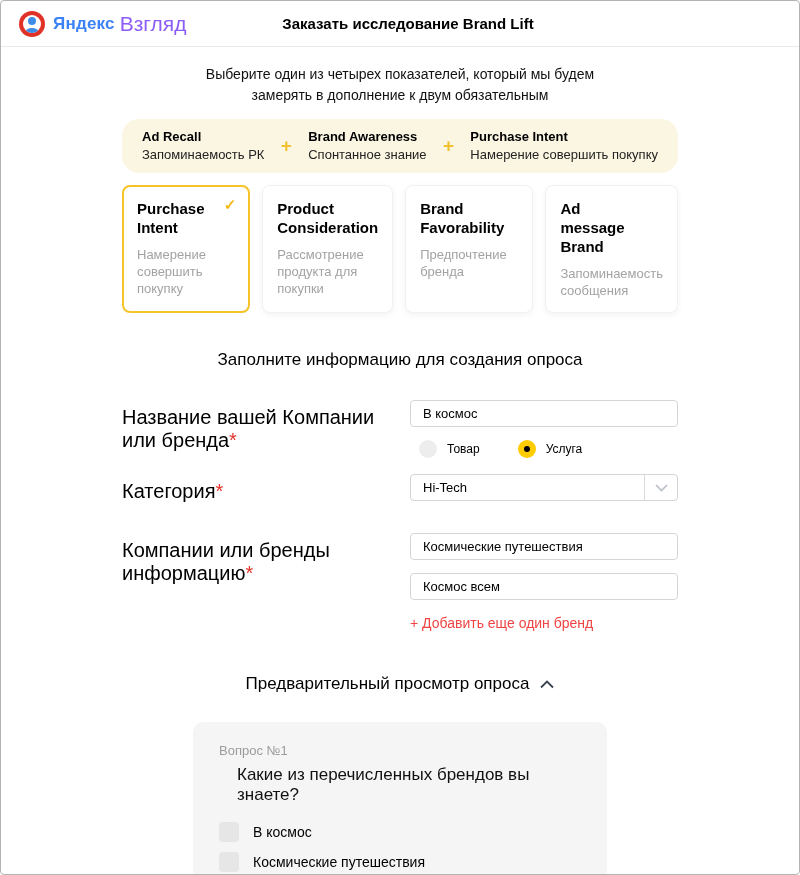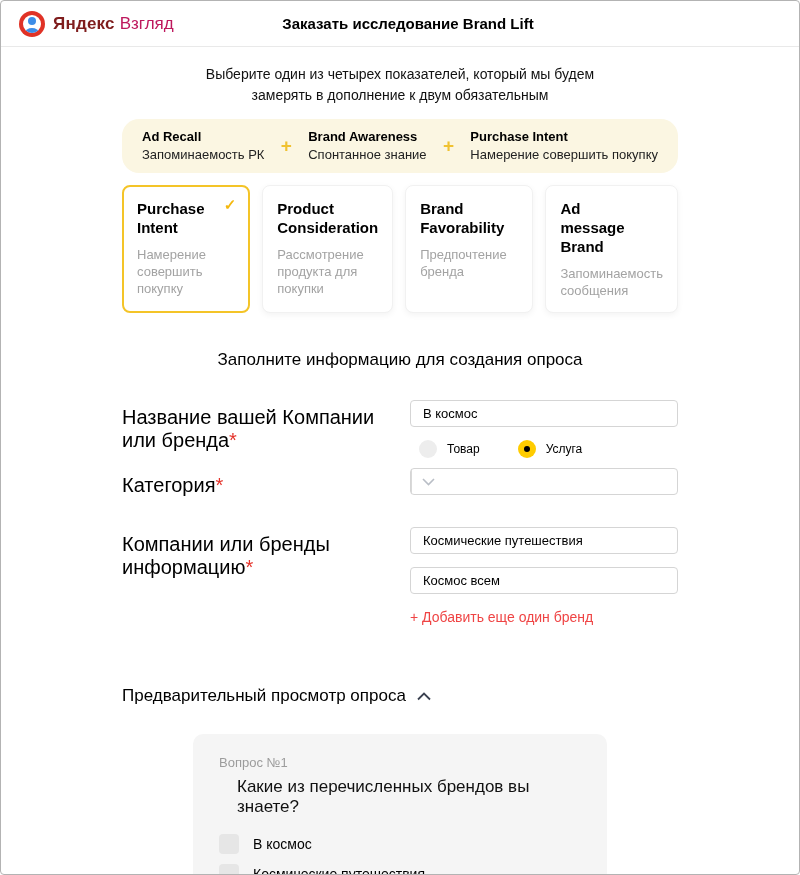--- a/index.html
+++ b/index.html
@@ -15,22 +15,22 @@
   
   .header {
     height: 46px; border-bottom: 1px solid #e9e9e9;
     display: flex; align-items: center; padding: 0 18px; position: relative;
   }
   .logo { display: flex; align-items: center; gap: 8px; }
   .logo-icon { width: 26px; height: 26px; border-radius: 50%; background: #e03226; position: relative; flex: 0 0 auto; }
   .logo-icon .inner { position: absolute; inset: 4px; background: #fff; border-radius: 50%; overflow: hidden; }
   .logo-icon .head { position: absolute; left: 50%; top: 2px; transform: translateX(-50%); width: 8px; height: 8px; background: #3d8de8; border-radius: 50%; }
   .logo-icon .body { position: absolute; left: 50%; bottom: -5px; transform: translateX(-50%); width: 14px; height: 10px; background: #3d8de8; border-radius: 50% 50% 0 0; }
-  .logo-brand { font-size: 17px; font-weight: bold; color: #7f1d1d; letter-spacing: .2px; }
-  .logo-product { font-size: 17px; color: #be185d; margin-left: -3px; }
+  .logo-brand { font-size: 17px; font-weight: bold; color: #3b82f6; letter-spacing: .2px; }
+  .logo-product { font-size: 21px; color: #8b5cf6; margin-left: -3px; }
   .page-title {
     position: absolute; left: 16px; right: 0; text-align: center;
     font-size: 15px; font-weight: bold; pointer-events: none;
   }
 
   .content { width: 556px; margin: 0 auto; }
 
   
   .intro { margin-top: 17px; text-align: center; font-size: 14px; line-height: 21px; color: #111; }
 
@@ -68,34 +68,34 @@
     width: 100%; height: 27px; border: 1px solid #d5d5d5; border-radius: 4px;
     font-size: 13px; padding: 0 12px; color: #000; outline: none;
     font-family: "Liberation Sans", sans-serif; background: #fff;
   }
   .radios { margin-top: 13px; padding-left: 9px; display: flex; gap: 38px; align-items: center; }
   .radio-opt { display: flex; align-items: center; gap: 10px; font-size: 12px; cursor: pointer; }
   .radio-circle { width: 18px; height: 18px; border-radius: 50%; background: #ededed; position: relative; flex: 0 0 auto; }
   .radio-circle.on { background: #ffcc00; }
   .radio-circle.on::after { content: ""; position: absolute; left: 50%; top: 50%; width: 6px; height: 6px; margin: -3px 0 0 -3px; background: #000; border-radius: 50%; }
 
-  .row-category { margin-top: 10px; }
+  .row-category { margin-top: 16px; }
   .select {
     height: 27px; border: 1px solid #d5d5d5; border-radius: 4px; background: #fff;
     display: flex; align-items: center; cursor: pointer;
   }
   .select .value { flex: 1; font-size: 13px; padding-left: 12px; color: #000; }
   .select .arrow-box { width: 33px; align-self: stretch; border-left: 1px solid #d9d9d9; display: flex; align-items: center; justify-content: center; }
 
   .row-competitors { margin-top: 30px; }
   .stack-gap { margin-top: 13px; }
   .add-link { display: inline-block; margin-top: 15px; font-size: 14px; color: #ef4444; text-decoration: none; cursor: pointer; }
 
   
-  .preview-heading { margin-top: 60px; display: flex; align-items: center; gap: 11px; }
+  .preview-heading { margin-top: 42px; display: flex; justify-content: center; align-items: center; gap: 11px; }
   .preview-heading .txt { font-size: 17px; color: #000; }
   .preview-card {
     width: 414px; margin: 28px auto 0; background: #f5f5f5; border-radius: 10px;
     padding: 21px 26px;
   }
   .q-num { font-size: 13px; color: #9c9c9c; }
   .q-text { font-size: 17px; color: #111; margin-top: 7px; margin-left: 18px; }
   .q-options { margin-top: 17px; }
   .q-opt { display: flex; align-items: center; gap: 14px; margin-bottom: 10px; }
   .q-opt:last-child { margin-bottom: 0; }
@@ -187,20 +187,21 @@
           </div>
         </div>
       </div>
 
       <div class="form-row row-category">
         <div class="form-label">
           <span>Категория</span><span class="req">*</span>
         </div>
         <div class="form-field">
           <div class="select">
+            <span class="value">Hi-Tech</span>
             <span class="arrow-box">
               <svg width="13" height="8" viewBox="0 0 13 8" fill="none">
                   <path d="M1 1 L6.5 6.5 L12 1" stroke="#b9bec6" stroke-width="1.6" fill="none"></path>
                 </svg>
             </span>
           </div>
         </div>
       </div>
 
       <div class="form-row row-competitors">

